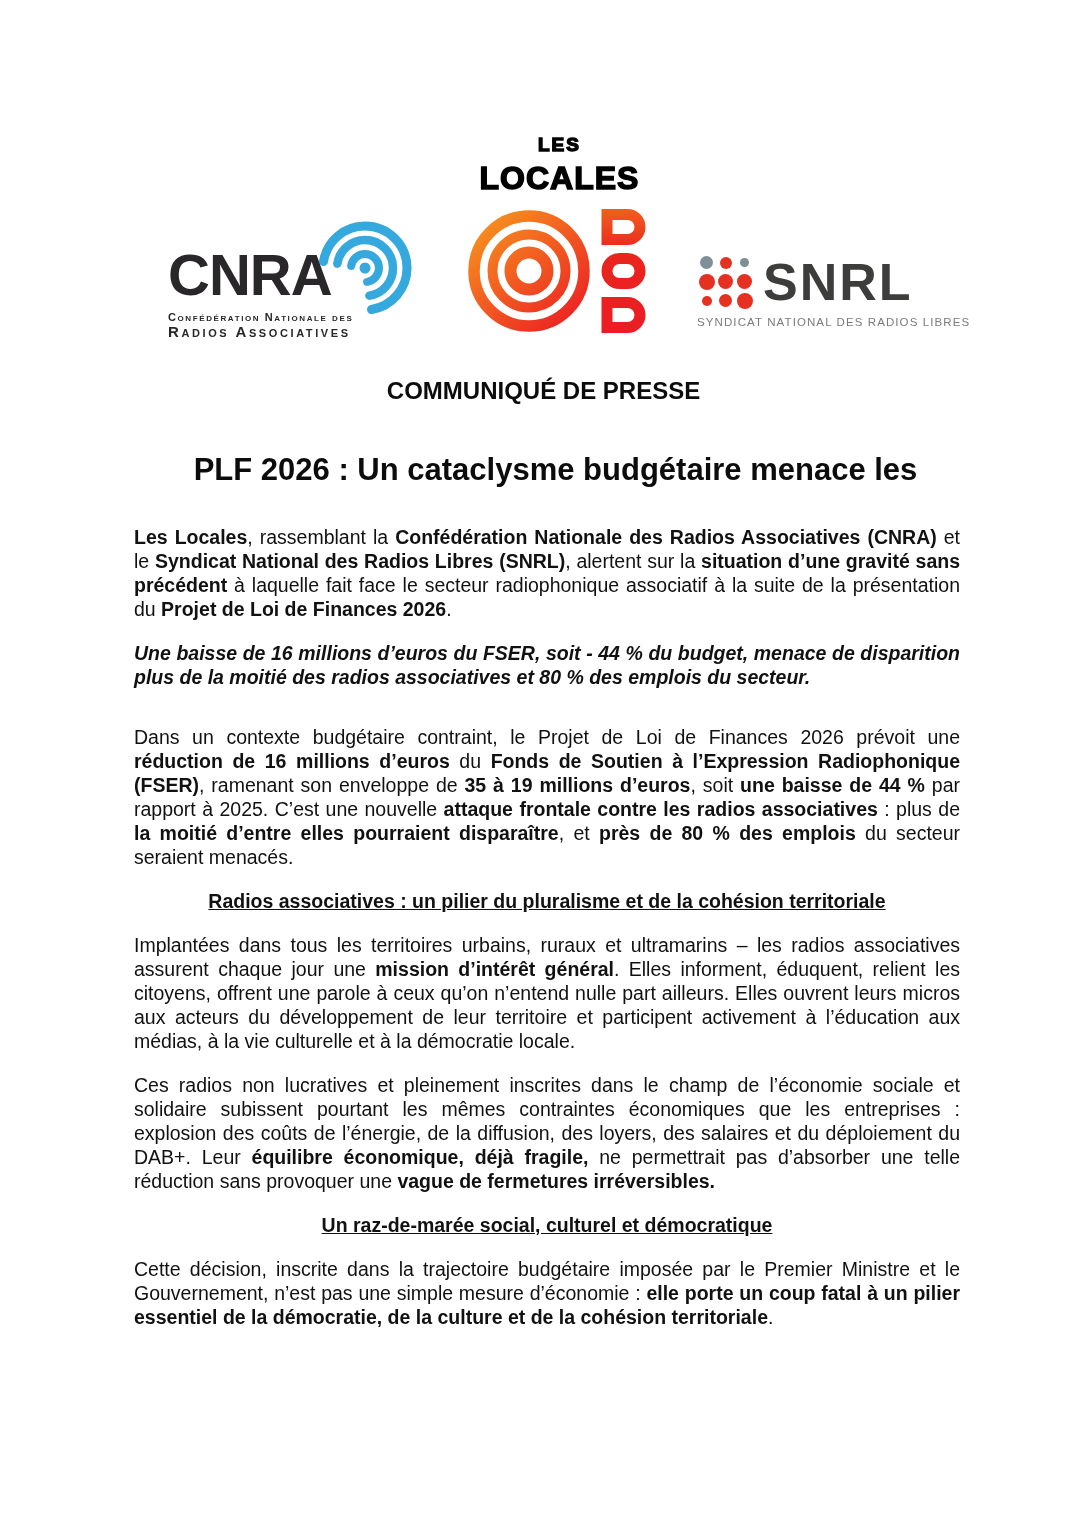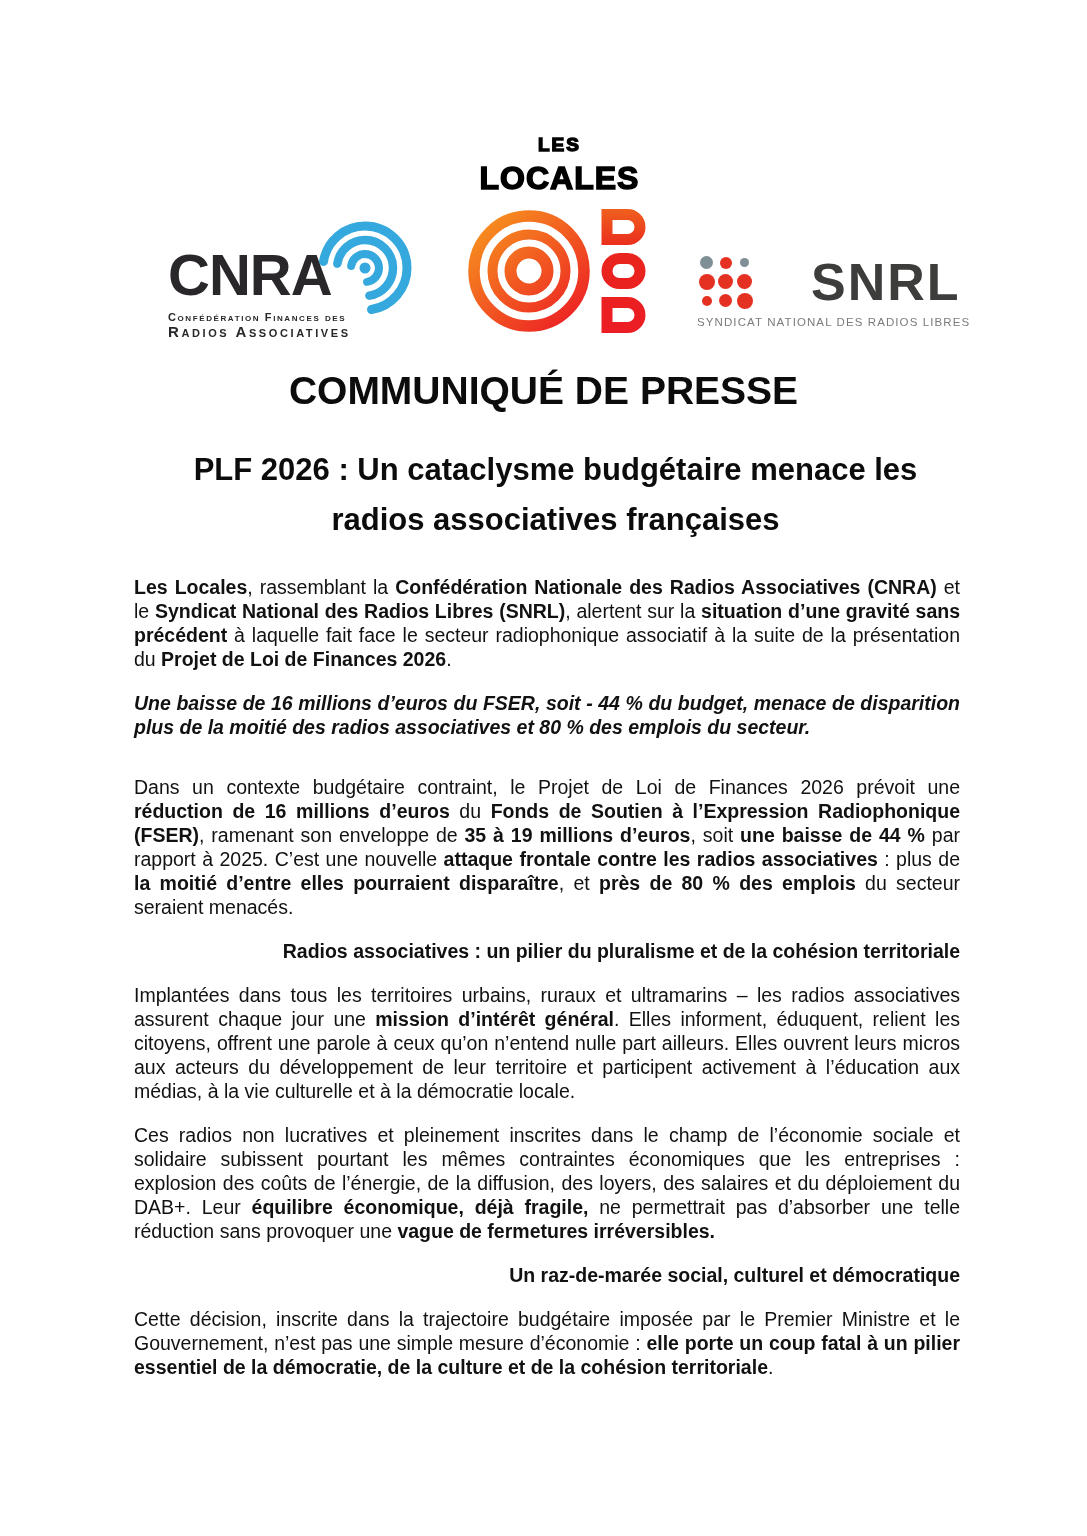--- a/index.html
+++ b/index.html
@@ -40,52 +40,52 @@
     color:#000;-webkit-text-stroke:1.4px #000;
   }
   .ll-word2{
     font-size:32px;line-height:36px;font-weight:700;letter-spacing:1px;
     color:#000;-webkit-text-stroke:1.5px #000;
   }
   .ll-mark{display:block;margin:10px auto 0;}
 
   
   .logo-snrl{position:absolute;left:697px;top:253px;width:240px;}
-  .snrl-row{display:flex;align-items:center;gap:48px;}
+  .snrl-row{display:flex;align-items:center;}
   .snrl-dots{
     display:grid;grid-template-columns:repeat(3,19px);grid-auto-rows:19px;
     justify-items:center;align-items:center;margin-right:9px;
   }
   .snrl-dots .dot{border-radius:50%;display:block;}
   .snrl-word{
     font-size:52px;line-height:56px;font-weight:700;letter-spacing:2px;
     color:var(--snrl-dark,#3d3d3c);
   }
   .snrl-sub{
     margin-top:6px;font-size:11.5px;letter-spacing:1.1px;
     color:var(--snrl-sub,#7b7b7b);white-space:nowrap;
   }
 
   
   .kicker{
     margin:13px 0 0;text-align:center;
-    font-size:39px;line-height:36px;font-weight:700;color:#0c0c0c;
+    font-size:24px;line-height:36px;font-weight:700;color:#0c0c0c;
   }
   .doc-title{
     margin:36px 0 0;text-align:center;
     font-size:31px;line-height:50px;font-weight:700;color:#0c0c0c;padding-left:24px;
   }
 
   
   .body-col{width:826px;margin:30px 0 0 134px;}
   .body-col p{
     margin:16px 0 20px;
     font-size:19.5px;line-height:24px;text-align:justify;color:#111;
   }
-  p.heading,p.heading-spaced{font-weight:700;text-align:right;}
+  p.heading,p.heading-spaced{font-weight:700;text-align:center;text-decoration:underline;}
   p.heading-spaced{margin-top:20px;}
   p.lead-italic{font-weight:700;font-style:italic;margin-bottom:36px;}
   .b{font-weight:700;}
   .i{font-style:italic;}
 </style>
 </head>
 <body>
 
 <div class="page">
 
@@ -96,21 +96,21 @@
         <svg class="cnra-arcs" width="96" height="96" viewBox="0 0 96 96">
           <g fill="none" stroke="var(--cnra-blue,#35a8dd)" stroke-linecap="round">
             <circle cx="48" cy="48" r="14" stroke-width="8" pathLength="100" stroke-dasharray="70 30" stroke-dashoffset="-52.5"></circle>
             <circle cx="48" cy="48" r="28" stroke-width="8.5" pathLength="100" stroke-dasharray="70 30" stroke-dashoffset="-52.5"></circle>
             <circle cx="48" cy="48" r="42" stroke-width="9" pathLength="100" stroke-dasharray="70 30" stroke-dashoffset="-52.5"></circle>
           </g>
           <circle cx="48" cy="48" r="5.5" fill="var(--cnra-blue,#35a8dd)"></circle>
         </svg>
         <span class="cnra-word">CNRA</span>
       </div>
-      <div class="cnra-sub1">Confédération Finances des</div>
+      <div class="cnra-sub1">Confédération Nationale des</div>
       <div class="cnra-sub2">Radios Associatives</div>
     </div>
 
     <div class="logo-ll">
       <div class="ll-word1">LES</div>
       <div class="ll-word2">LOCALES</div>
       <svg class="ll-mark" width="185" height="131" viewBox="0 0 185 131">
         <defs>
           <linearGradient id="llg" gradientUnits="userSpaceOnUse" x1="12" y1="12" x2="110" y2="122">
             <stop offset="0" style="stop-color:var(--ll-grad-start,#f7941e)"></stop>
@@ -152,21 +152,20 @@
       </div>
       <div class="snrl-sub">SYNDICAT NATIONAL DES RADIOS LIBRES</div>
     </div>
 
   </header>
 
   <div class="kicker">COMMUNIQUÉ DE PRESSE</div>
 
   <h1 class="doc-title">
     <span>PLF 2026 : Un cataclysme budgétaire menace les</span><br>
-    <span>radios associatives françaises</span>
   </h1>
 
   <main class="body-col" id="body-container">
       <p class="normal"><span class="b">Les Locales</span><span>, rassemblant la </span><span class="b">Confédération Nationale des Radios Associatives (CNRA)</span><span> et le </span><span class="b">Syndicat National des Radios Libres (SNRL)</span><span>, alertent sur la </span><span class="b">situation d’une gravité sans précédent</span><span> à laquelle fait face le secteur radiophonique associatif à la suite de la présentation du </span><span class="b">Projet de Loi de Finances 2026</span><span>.</span></p>
       <p class="lead-italic"><span class="b i">Une baisse de 16 millions d’euros du FSER, soit - 44 % du budget, menace de disparition plus de la moitié des radios associatives et 80 % des emplois du secteur.</span></p>
       <p class="normal"><span>Dans un contexte budgétaire contraint, le Projet de Loi de Finances 2026 prévoit une </span><span class="b">réduction de 16 millions d’euros</span><span> du </span><span class="b">Fonds de Soutien à l’Expression Radiophonique (FSER)</span><span>, ramenant son enveloppe de </span><span class="b">35 à 19 millions d’euros</span><span>, soit </span><span class="b">une baisse de 44 %</span><span> par rapport à 2025. C’est une nouvelle </span><span class="b">attaque frontale contre les radios associatives</span><span> : plus de </span><span class="b">la moitié d’entre elles pourraient disparaître</span><span>, et </span><span class="b">près de 80 % des emplois</span><span> du secteur seraient menacés.</span></p>
       <p class="heading"><span class="b">Radios associatives : un pilier du pluralisme et de la cohésion territoriale</span></p>
       <p class="normal"><span>Implantées dans tous les territoires urbains, ruraux et ultramarins – les radios associatives assurent chaque jour une </span><span class="b">mission d’intérêt général</span><span>. Elles informent, éduquent, relient les citoyens, offrent une parole à ceux qu’on n’entend nulle part ailleurs. Elles ouvrent leurs micros aux acteurs du développement de leur territoire et participent activement à l’éducation aux médias, à la vie culturelle et à la démocratie locale.</span></p>
       <p class="normal"><span>Ces radios non lucratives et pleinement inscrites dans le champ de l’économie sociale et solidaire subissent pourtant les mêmes contraintes économiques que les entreprises : explosion des coûts de l’énergie, de la diffusion, des loyers, des salaires et du déploiement du DAB+. Leur </span><span class="b">équilibre économique, déjà fragile,</span><span> ne permettrait pas d’absorber une telle réduction sans provoquer une </span><span class="b">vague de fermetures irréversibles.</span></p>
       <p class="heading-spaced"><span class="b">Un raz-de-marée social, culturel et démocratique</span></p>

